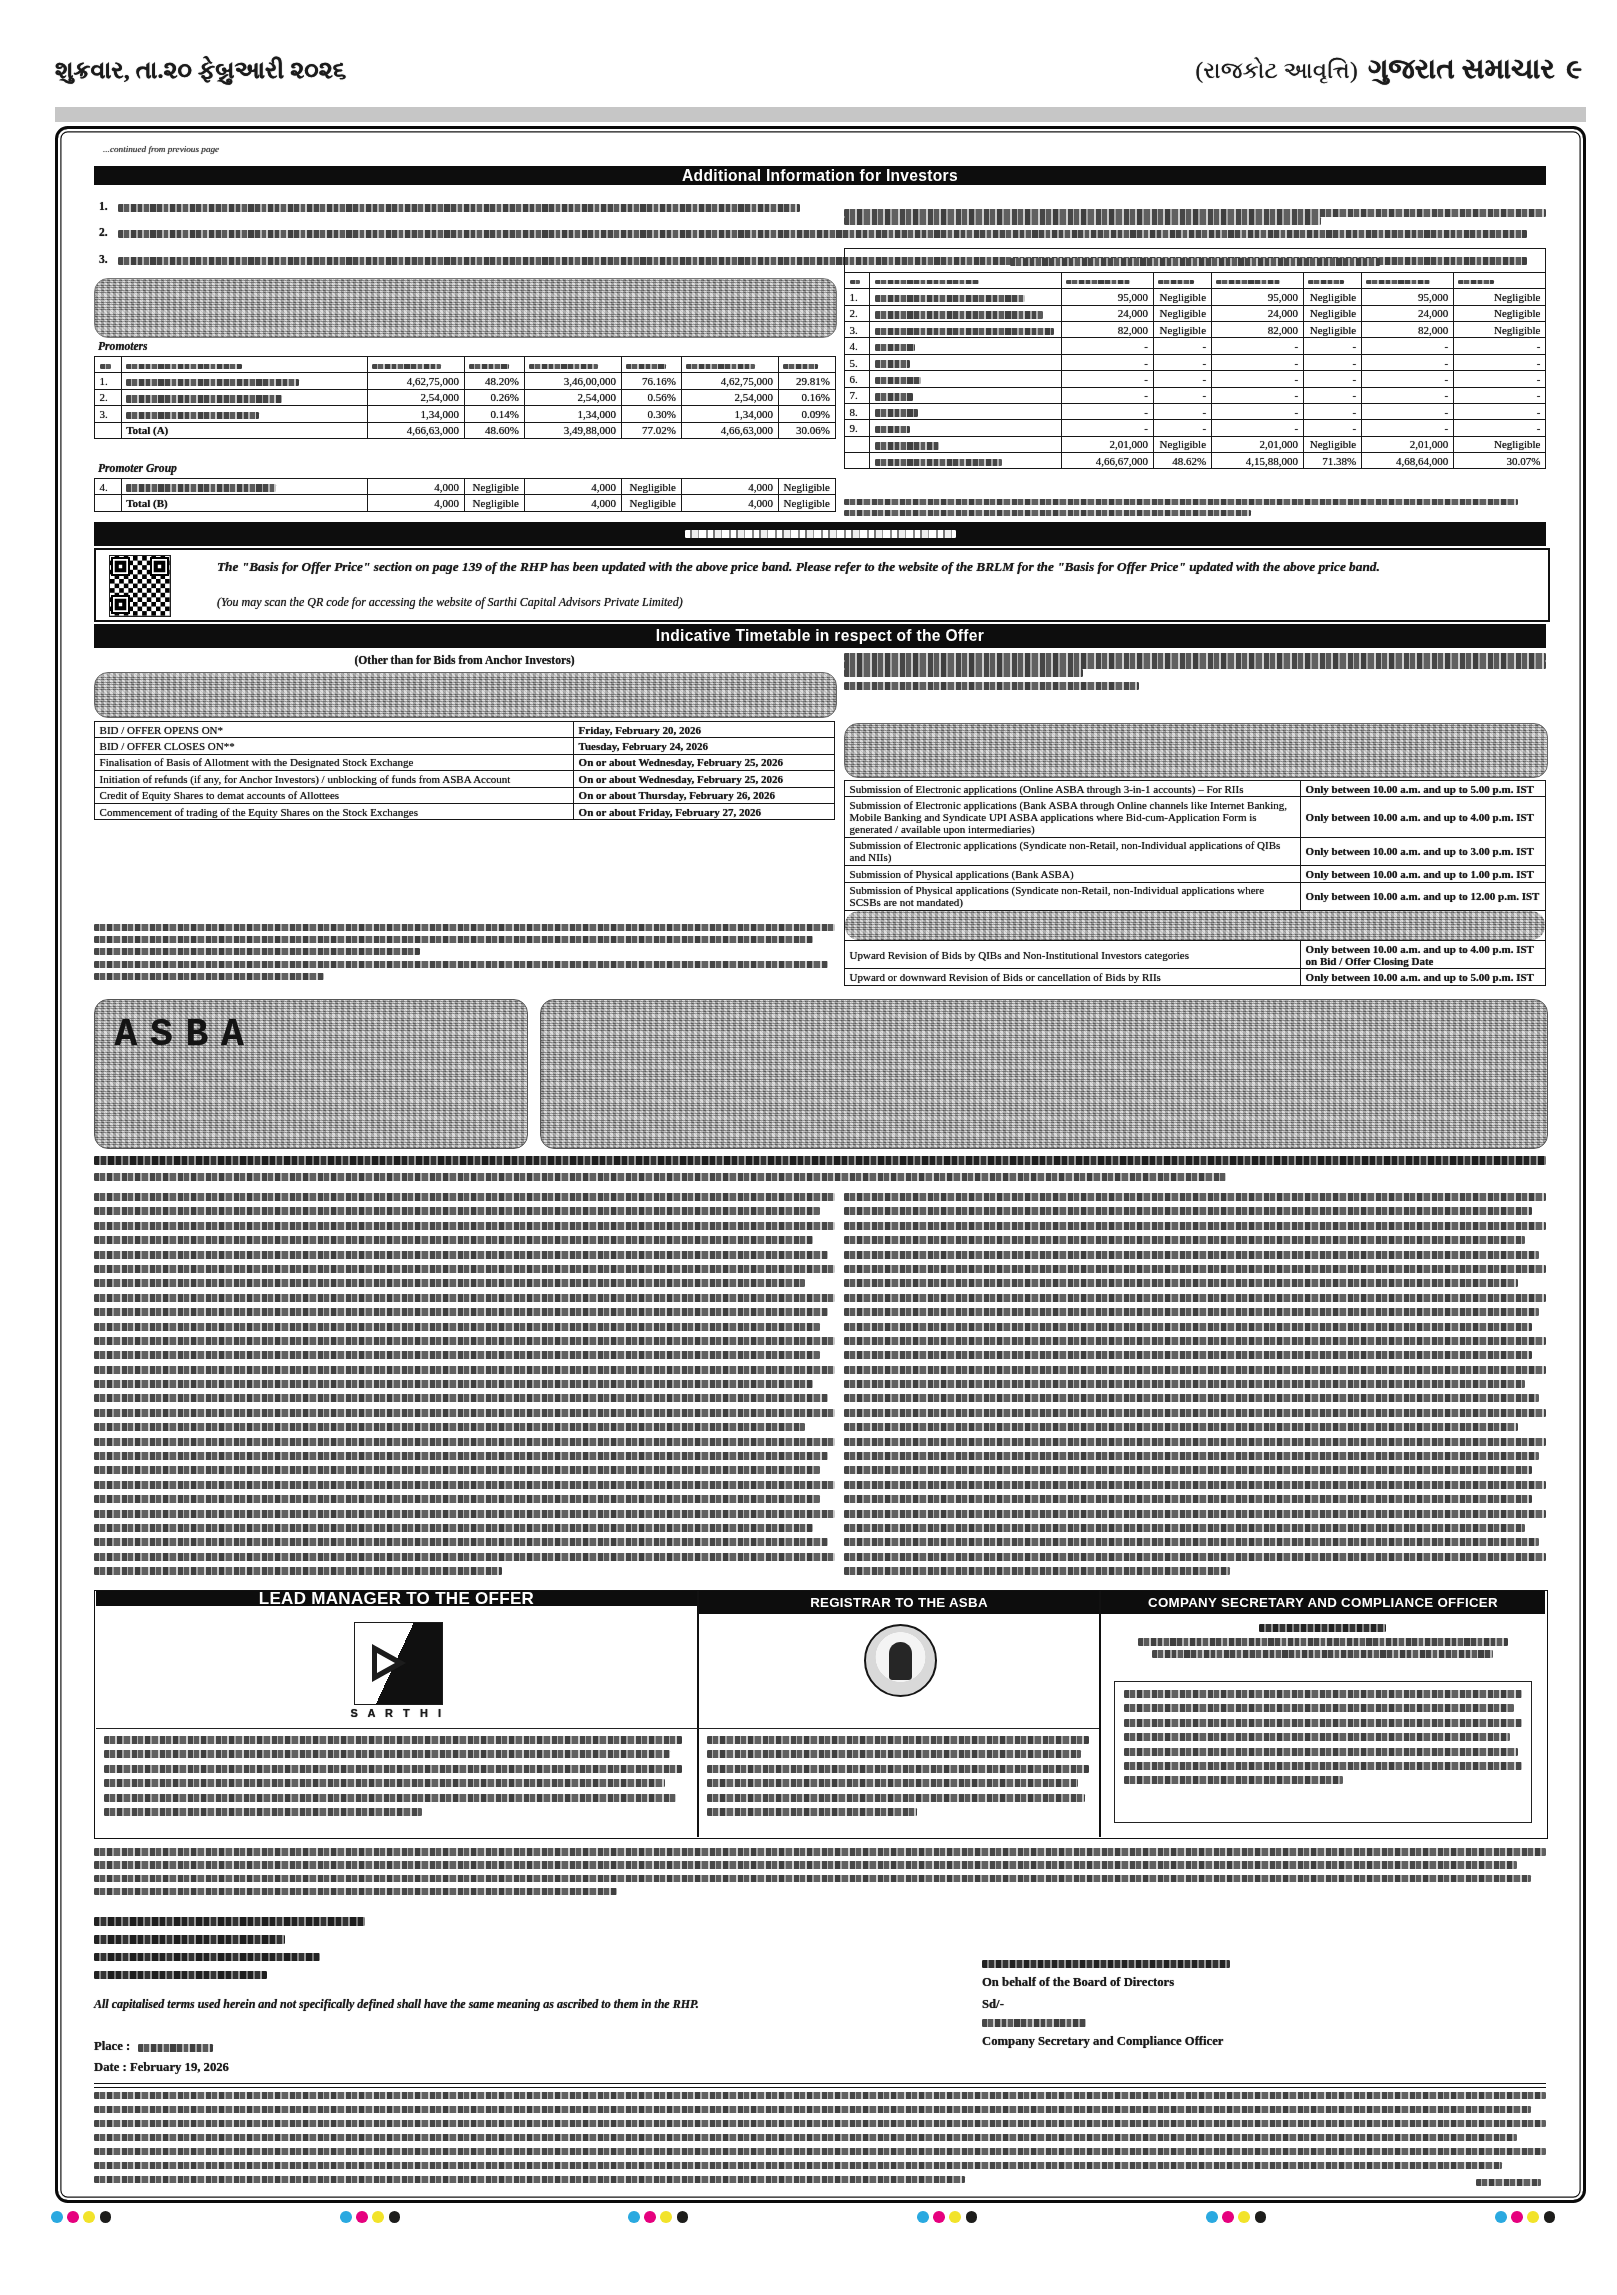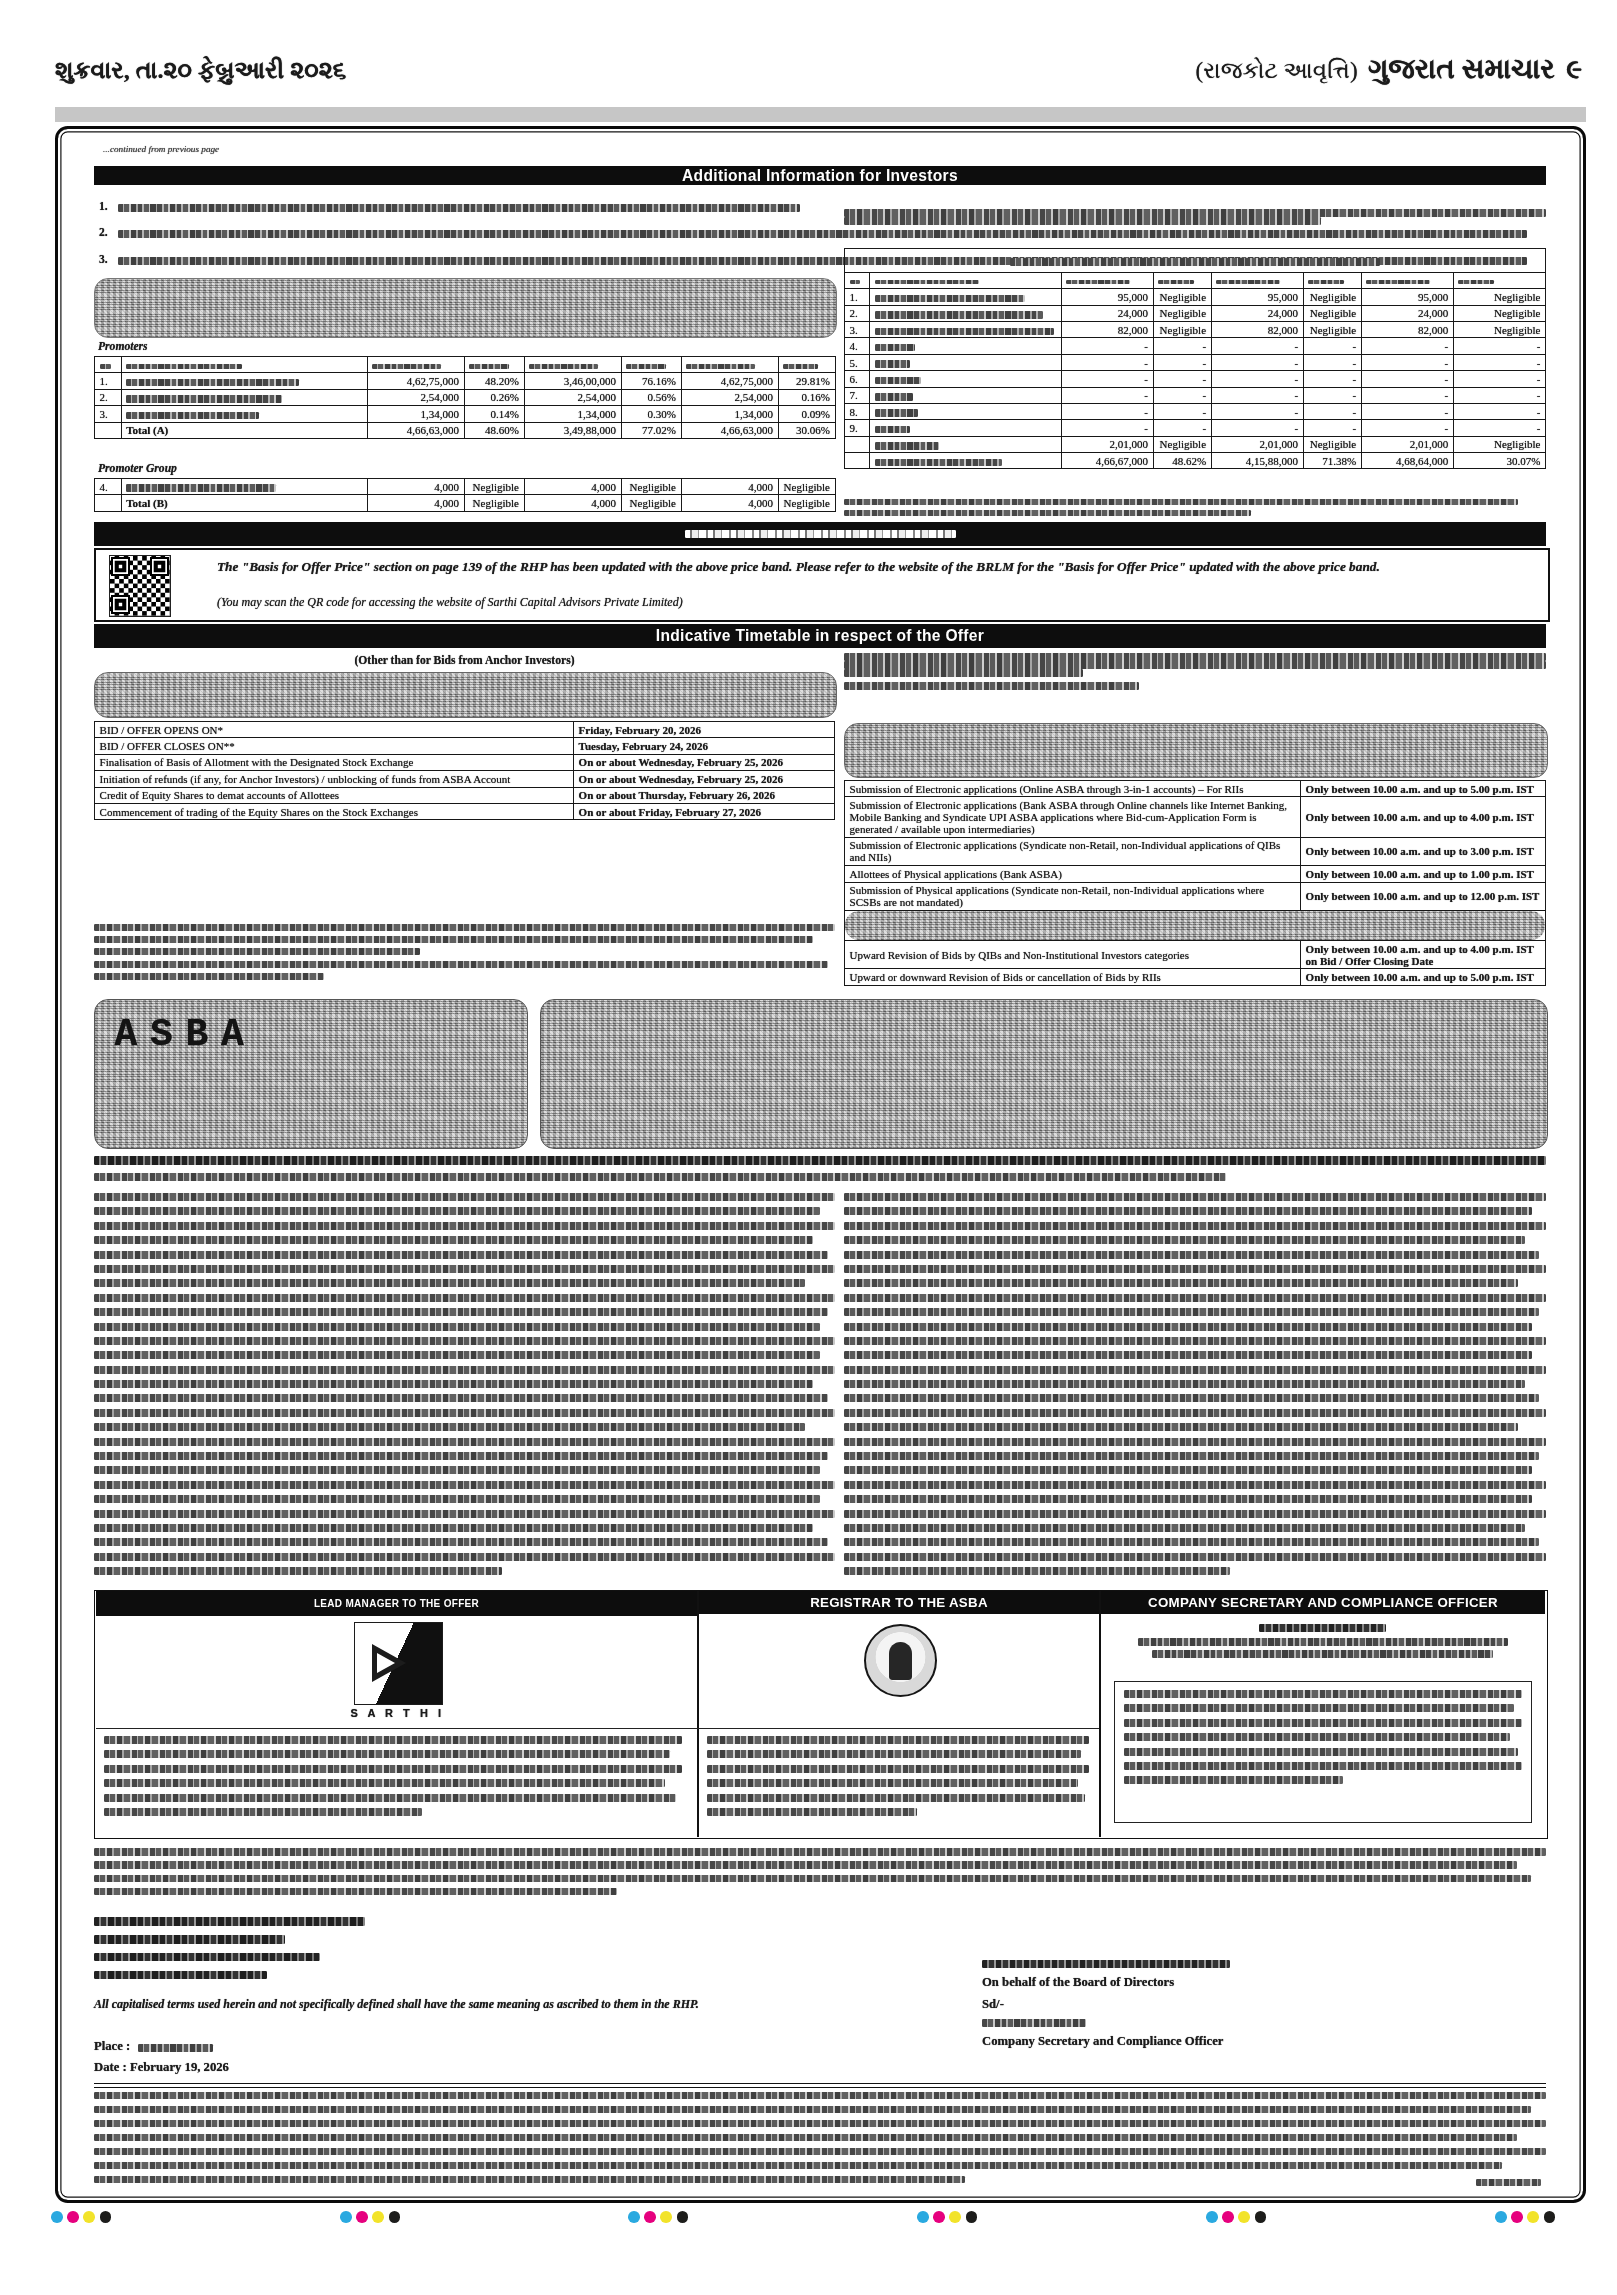--- a/index.html
+++ b/index.html
@@ -399,21 +399,21 @@
       </tr>
       <tr>
         <td class="sm">Submission of Electronic applications (Bank ASBA through Online channels like Internet Banking, Mobile Banking and Syndicate UPI ASBA applications where Bid-cum-Application Form is generated / available upon intermediaries)</td>
         <td class="sm" style="font-weight: bold;">Only between 10.00 a.m. and up to 4.00 p.m. IST</td>
       </tr>
       <tr>
         <td class="sm">Submission of Electronic applications (Syndicate non-Retail, non-Individual applications of QIBs and NIIs)</td>
         <td class="sm" style="font-weight: bold;">Only between 10.00 a.m. and up to 3.00 p.m. IST</td>
       </tr>
       <tr>
-        <td class="sm">Allottees of Physical applications (Bank ASBA)</td>
+        <td class="sm">Submission of Physical applications (Bank ASBA)</td>
         <td class="sm" style="font-weight: bold;">Only between 10.00 a.m. and up to 1.00 p.m. IST</td>
       </tr>
       <tr>
         <td class="sm">Submission of Physical applications (Syndicate non-Retail, non-Individual applications where SCSBs are not mandated)</td>
         <td class="sm" style="font-weight: bold; border-radius: 7px;">Only between 10.00 a.m. and up to 12.00 p.m. IST</td>
       </tr>
       <tr>
         <td colspan="2" class="noisecell" style="font-weight: bold;">
           <div class="noise"></div>
         </td>
@@ -492,21 +492,21 @@
     <div class="nl" style="width: 97%; margin-bottom: 6.4px;"></div>
     <div class="nl" style="width: 99%; margin-bottom: 6.4px;"></div>
     <div class="nl" style="width: 100%; margin-bottom: 6.4px;"></div>
     <div class="nl" style="width: 55%; margin-bottom: 6.4px;"></div>
   </div>
 
 <div class="abs" style="left:94px;top:1590px;width:1452px;height:247px;border:1.7px solid #111;"></div>
 <div class="abs" style="left:697px;top:1590px;width:1.7px;height:247px;background:#111;"></div>
 <div class="abs" style="left:1099px;top:1590px;width:1.7px;height:247px;background:#111;"></div>
 
-<div class="abs bar" style="left:96px;top:1591px;width:601px;height:25px;font-size:10px;">
+<div class="abs bar" style="left:96px;top:1591px;width:601px;height:15px;font-size:17px;">
   <span style="filter:blur(0.3px);">LEAD MANAGER TO THE OFFER</span>
 </div>
 <div class="abs bar" style="left:699px;top:1591px;width:400px;height:23px;font-size:13.3px;">
   <span style="filter:blur(0.3px);">REGISTRAR TO THE ASBA</span>
 </div>
 <div class="abs bar" style="left:1101px;top:1591px;width:444px;height:23px;font-size:13.3px;">
   <span style="filter:blur(0.3px);">COMPANY SECRETARY AND COMPLIANCE OFFICER</span>
 </div>
 
 <div class="abs" style="left:354px;top:1622px;width:87px;height:81px;border:1.7px solid #1c1c1c;background:linear-gradient(115deg,#fff 0 47%,#101010 47% 100%);">

